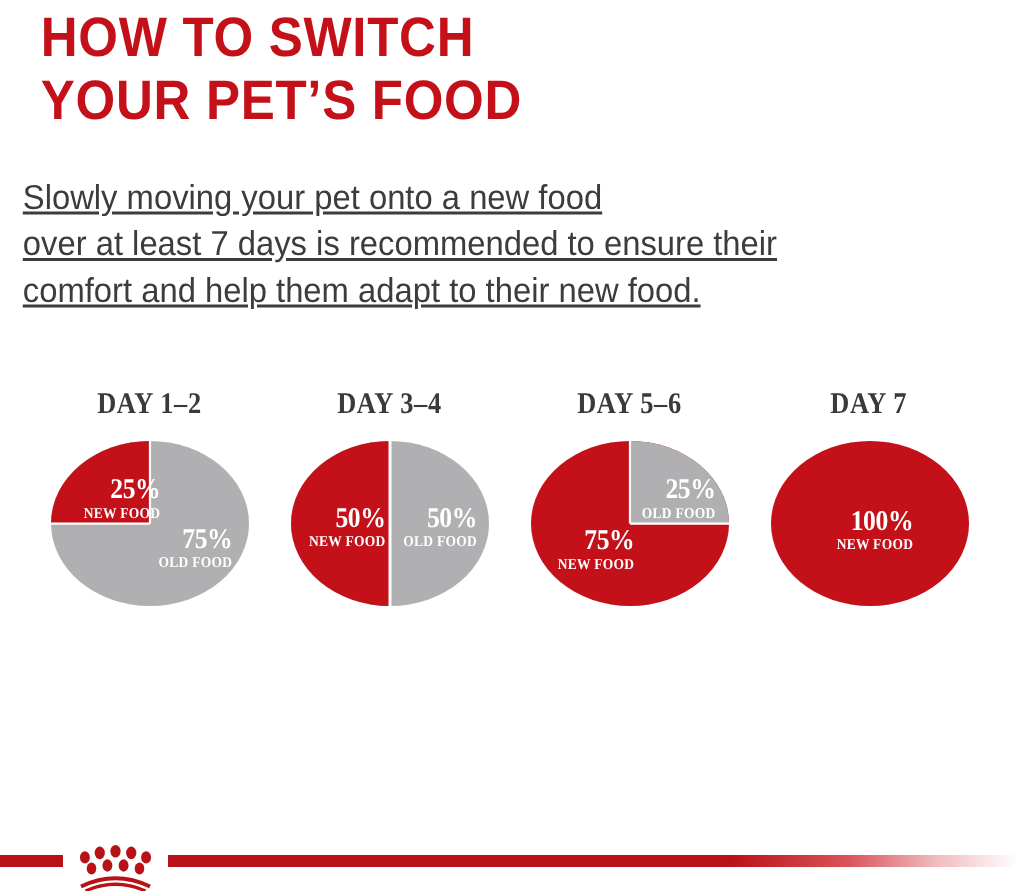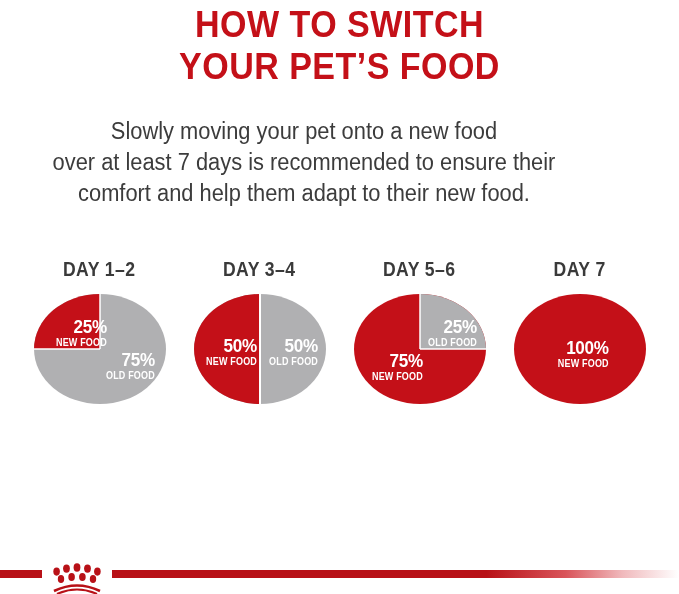--- a/index.html
+++ b/index.html
@@ -14,61 +14,63 @@
     overflow: hidden;
     position: relative;
   }
 
   
   .title-block {
     position: absolute;
     top: 4px;
     left: 0;
     width: 679px;
-    text-align: center;
+    text-align: left;
   }
   .title-line {
     color: #C41018;
     font-weight: bold;
     font-size: 37px;
     line-height: 42px;
     letter-spacing: 0.5px;
     transform: scaleX(0.92);
     transform-origin: center;
     white-space: nowrap;
   }
 
   
   .intro-block {
     position: absolute;
     top: 116px;
     left: 0;
     width: 608px;
-    text-align: center;
+    text-align: left;
     color: #3C3C3C;
+    text-decoration: underline;
   }
   .intro-line {
     font-size: 23px;
     line-height: 31px;
     font-weight: normal;
     transform: scaleX(0.95);
     transform-origin: center;
     white-space: nowrap;
   }
 
   
   .pies {
     position: absolute;
     top: 258px;
     left: 0;
     width: 679px;
     height: 180px;
     display: flex;
     justify-content: center;
     align-items: flex-start;
+    font-family: Liberation Serif, serif;
   }
   .pie-cell {
     width: 160px;
     position: relative;
     display: flex;
     flex-direction: column;
     align-items: center;
   }
   .day-label {
     font-size: 20px;

